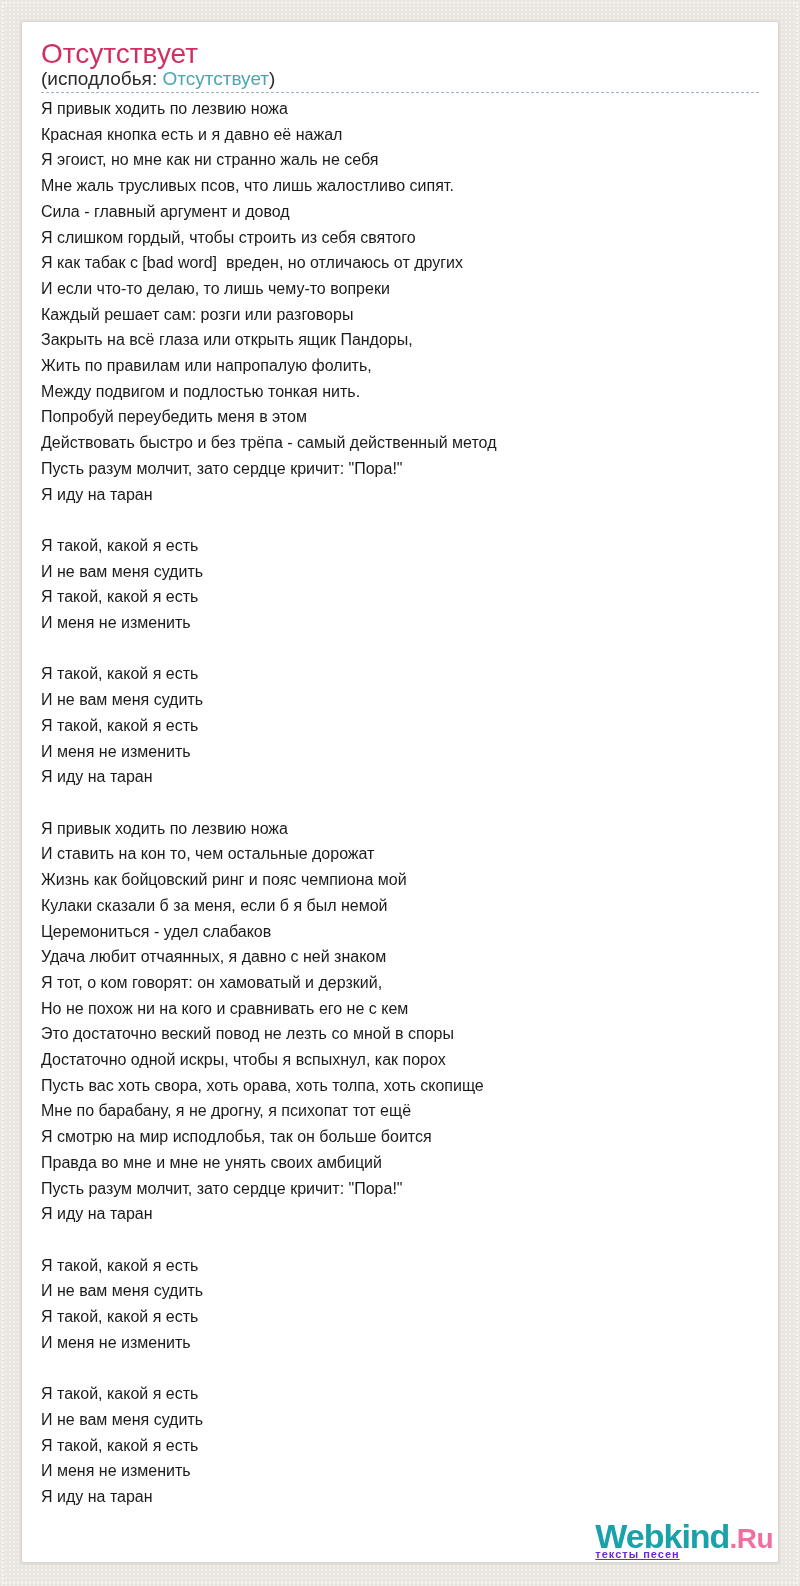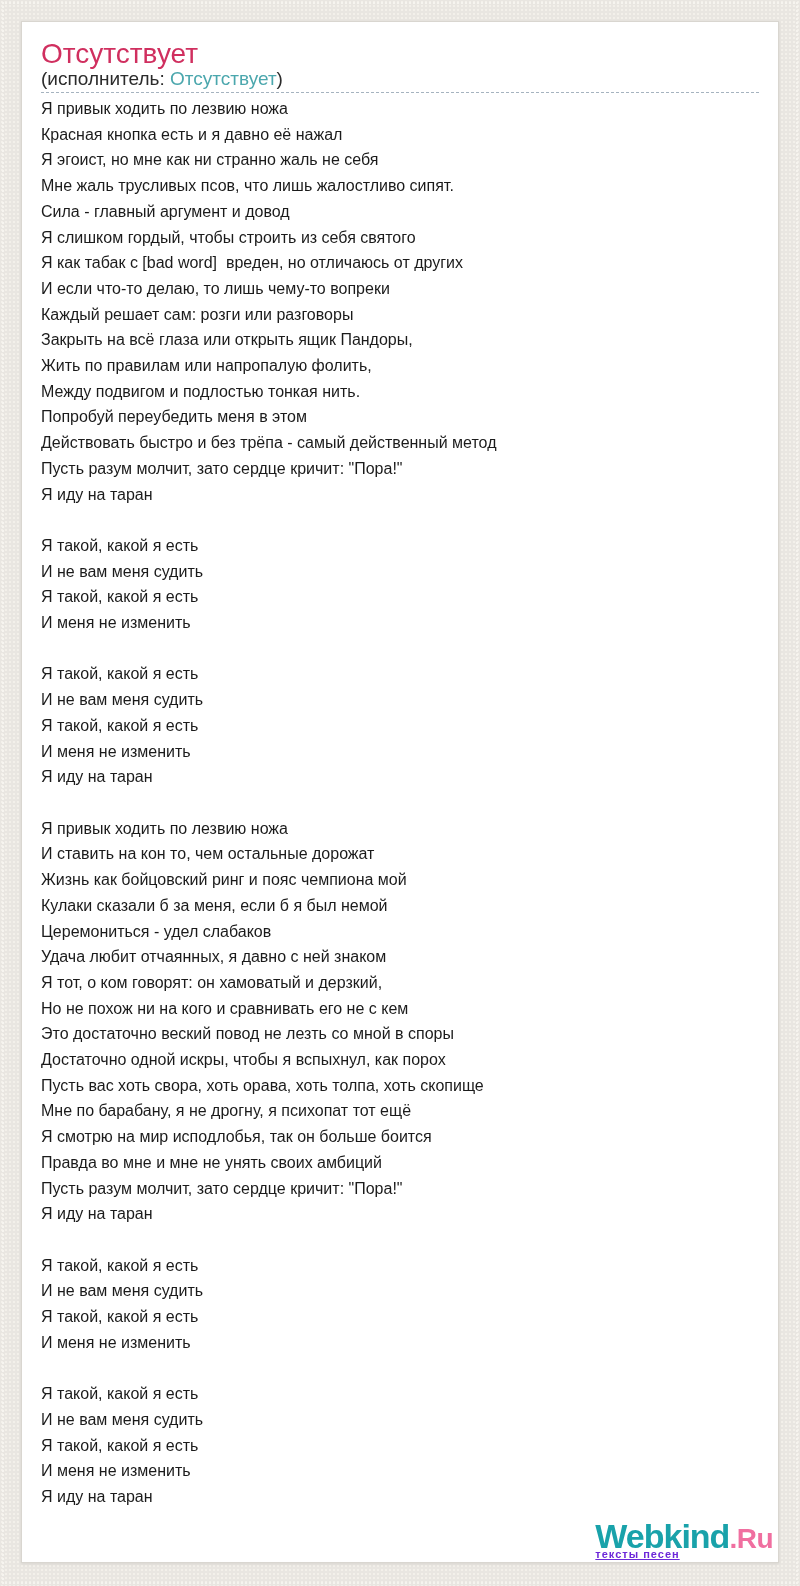--- a/index.html
+++ b/index.html
@@ -93,21 +93,21 @@
 </style>
 </head>
 <body>
 
 <div class="stitch-frame"></div>
 
 <div class="card">
 
   <div class="song-header">
     <h1 class="song-title">Отсутствует</h1>
-    <div class="artist-line"><span>(исполнитель: </span><a class="artist-link">Отсутствует</a><span>)</span></div>
+    <div class="artist-line"><span>(исподлобья: </span><a class="artist-link">Отсутствует</a><span>)</span></div>
   </div>
 
   <div class="lyrics">Я привык ходить по лезвию ножа
 Красная кнопка есть и я давно её нажал
 Я эгоист, но мне как ни странно жаль не себя
 Мне жаль трусливых псов, что лишь жалостливо сипят.
 Сила - главный аргумент и довод
 Я слишком гордый, чтобы строить из себя святого
 Я как табак с [bad word]  вреден, но отличаюсь от других
 И если что-то делаю, то лишь чему-то вопреки

